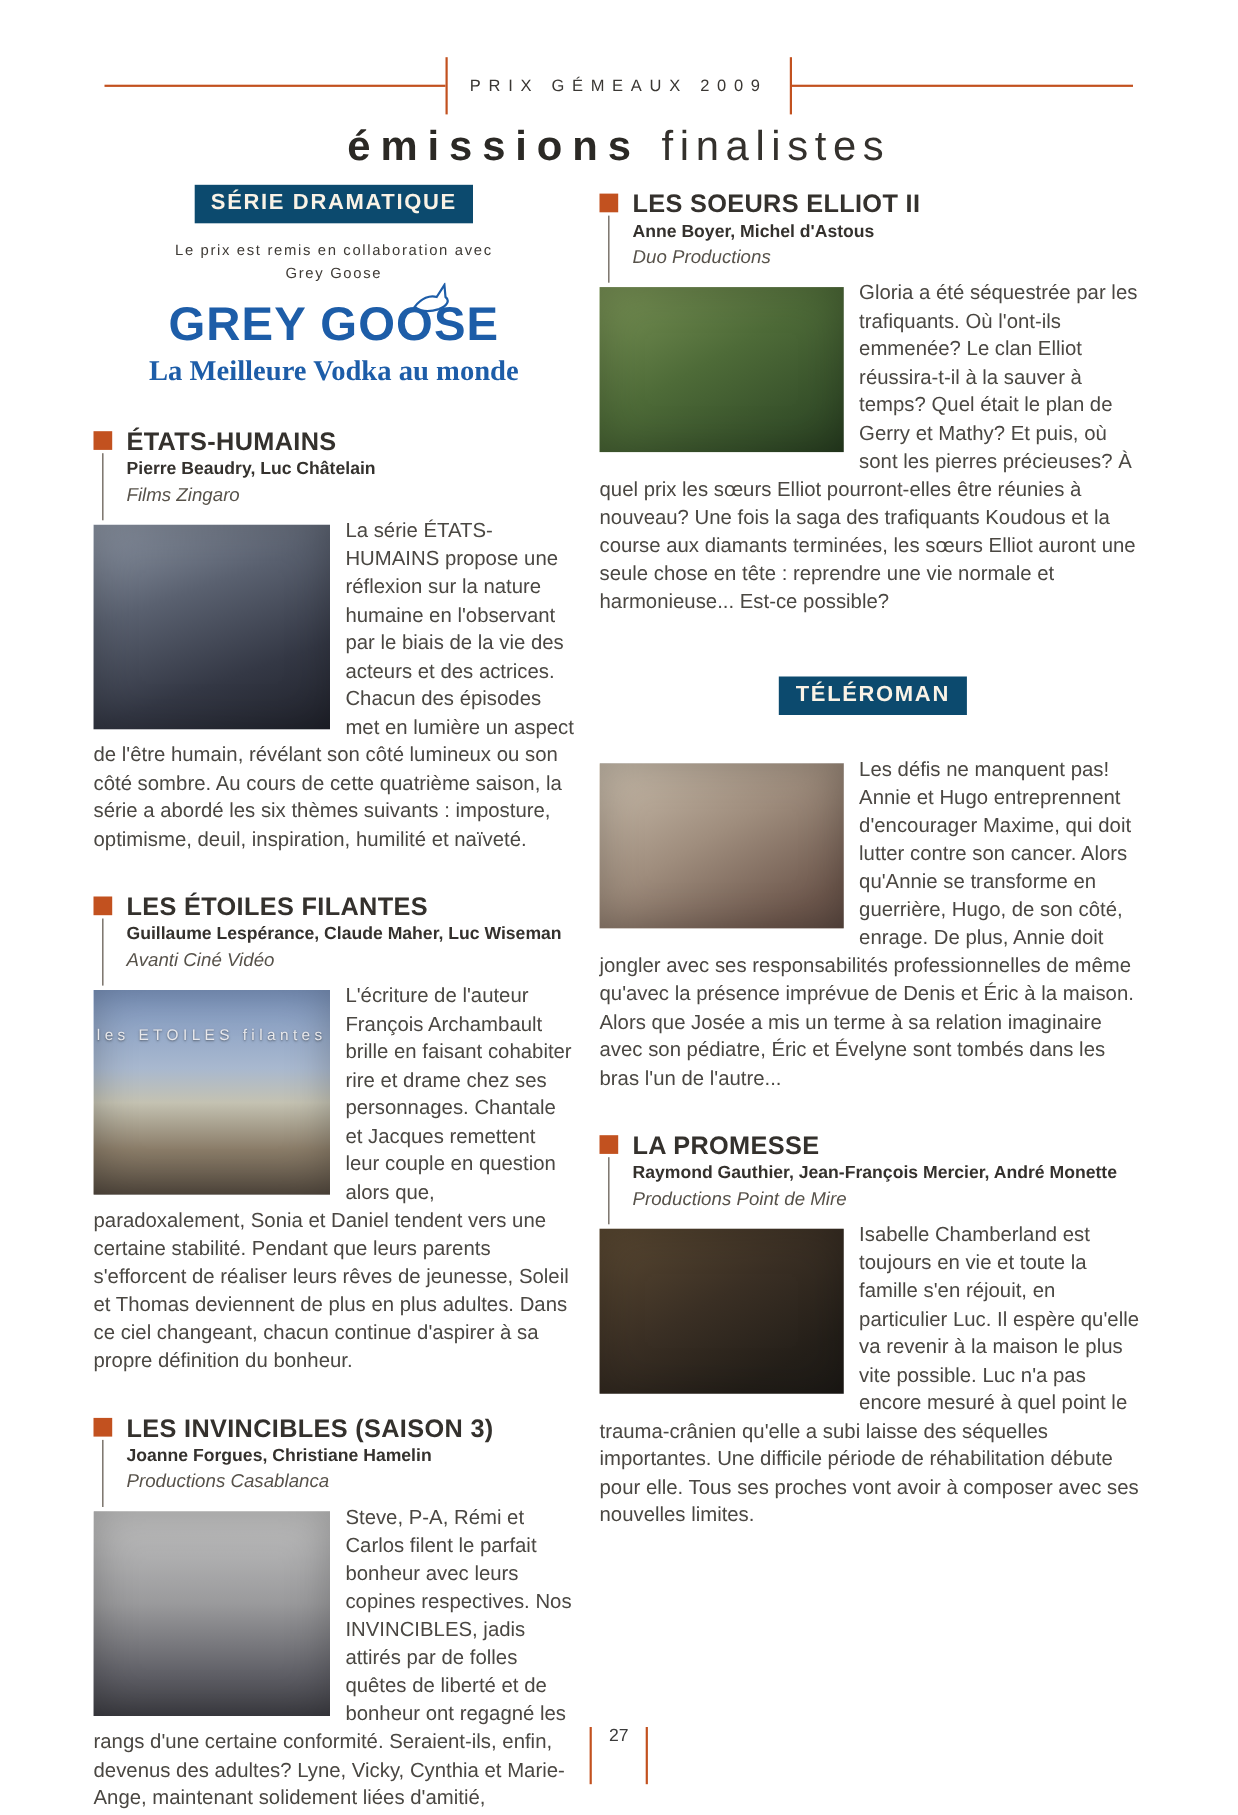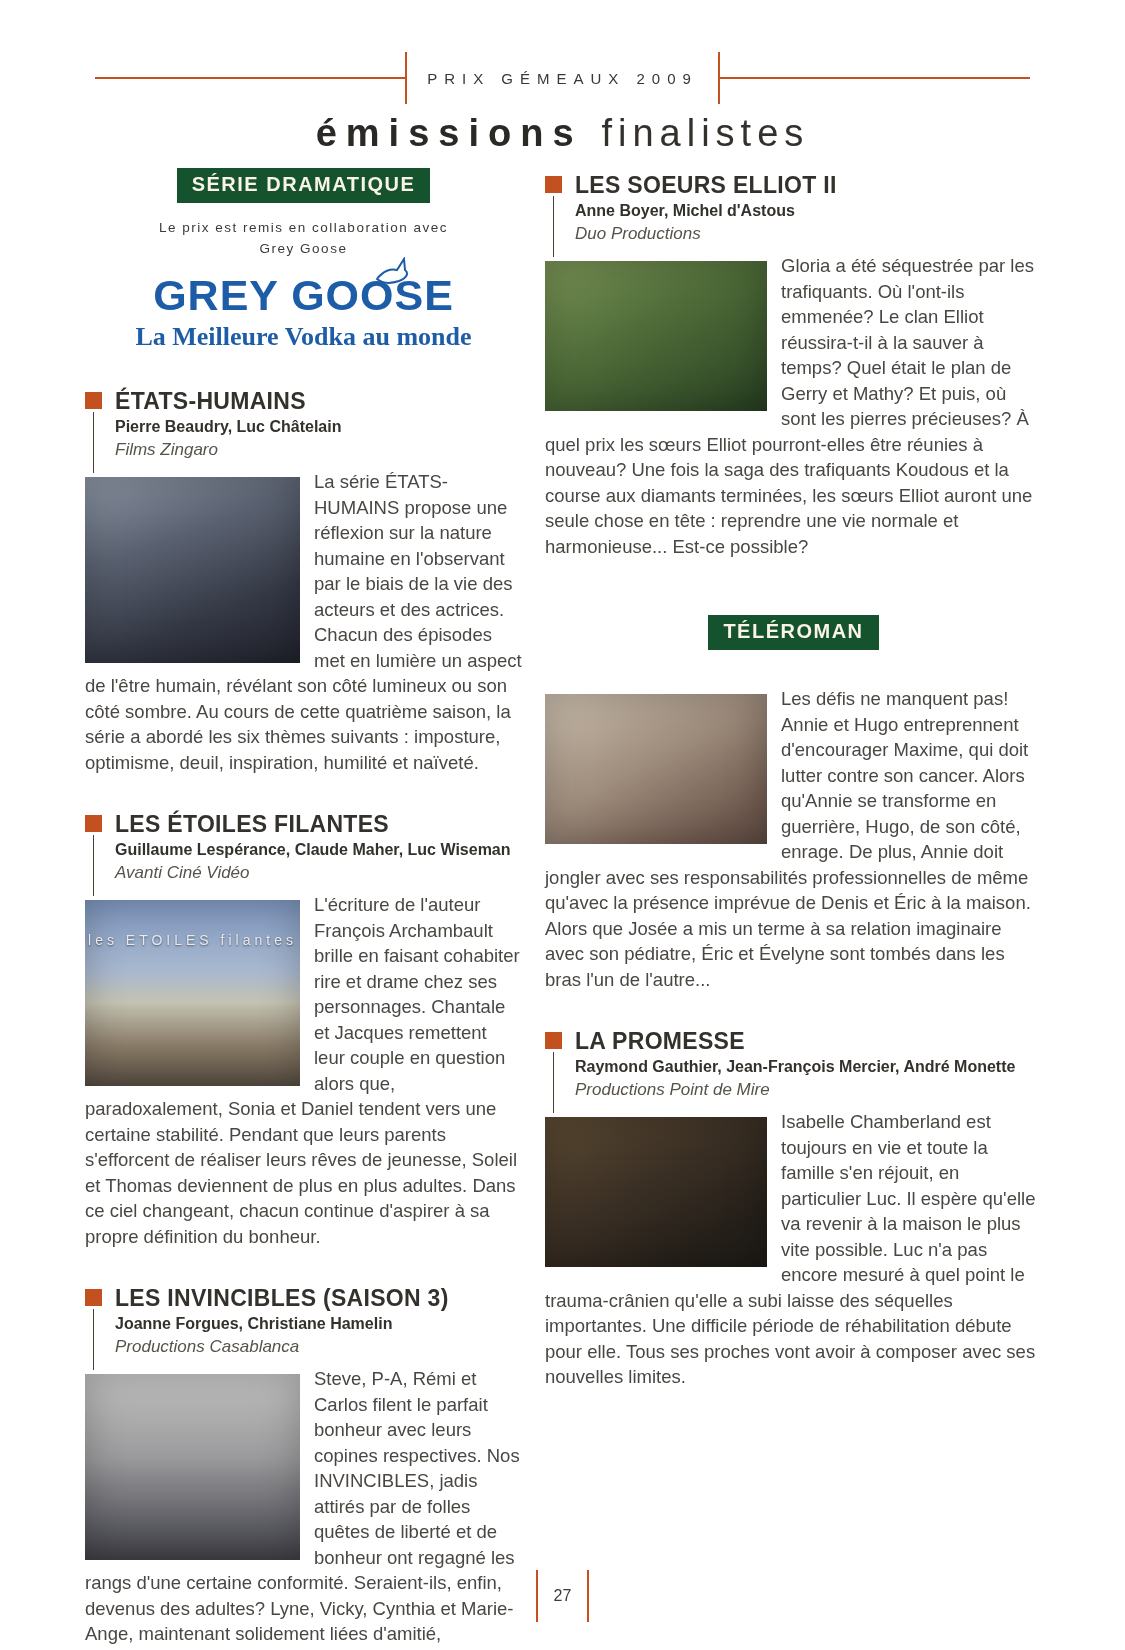--- a/index.html
+++ b/index.html
@@ -17,21 +17,21 @@
   .page-title .t-bold { font-weight:bold; font-size:38px; letter-spacing:9px; }
   .page-title .t-light { font-weight:normal; font-size:38px; letter-spacing:6px; margin-left:10px; color:#34312d; }
 
   
   .col { position:absolute; top:168px; }
   .col-left  { left:85px;  width:437px; }
   .col-right { left:545px; width:497px; }
 
   
   .badge-wrap { text-align:center; }
-  .badge { display:inline-block; background:#14532d; color:#faf3e6; font-size:20px;
+  .badge { display:inline-block; background:#0c4a6e; color:#faf3e6; font-size:20px;
            letter-spacing:1.5px; padding:5px 15px 7px; font-weight:bold; }
 
   
   .sponsor-note { margin-top:14px; text-align:center; font-size:13.5px; letter-spacing:1.5px;
                   color:#3e3a35; line-height:21px; }
   .gg-logo { position:relative; margin-top:12px; text-align:center; }
   .gg-text { font-weight:bold; font-size:43px; letter-spacing:1px; color:#1d5da8; }
   .goose-svg { position:absolute; left:66%; top:-14px; }
   .gg-tagline { margin-top:2px; text-align:center; font-family:"Liberation Serif","DejaVu Serif",serif;
                 font-weight:bold; font-size:26px; color:#1d5da8; }
@@ -62,21 +62,21 @@
   .photo-annie { background:linear-gradient(150deg,#cbbfae 0%,#9f8d7d 45%,#6e584d 85%,#5d4a42 100%); }
   .photo-promesse { background:linear-gradient(150deg,#5c4a33 0%,#3a2f24 45%,#241f19 80%,#1d1a16 100%); }
   .photo-label { display:block; padding-top:32px; text-align:center; color:#e9e9ec;
                  font-size:14px; letter-spacing:4px; text-shadow:0 1px 2px rgba(0,0,0,.5); }
 
   
   .mid-badge { margin-top:56px; margin-bottom:20px; }
 
   
   .page-footer { position:absolute; left:0; right:0; bottom:28px;
-                 display:flex; justify-content:center; align-items:center; gap:16px; }
+                 display:flex; justify-content:center; align-items:flex-start; gap:16px; }
   .fline { width:2px; height:52px; background:#c2511f; }
   .page-number { font-size:16px; color:#3b3b3b; }
 </style>
 </head>
 <body>
 
 <div class="page">
 
   <header class="page-header">
     <div class="rule-row">

